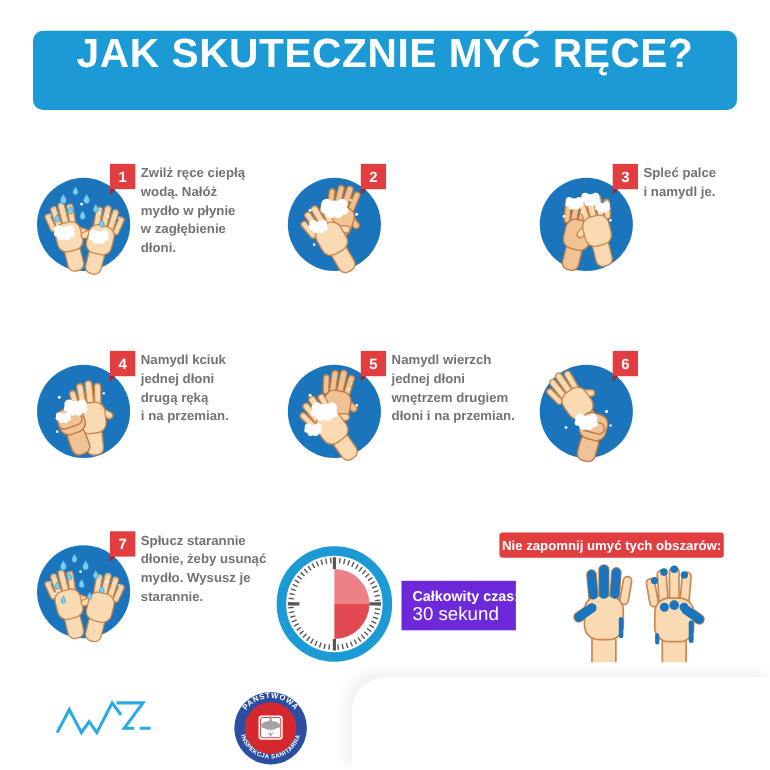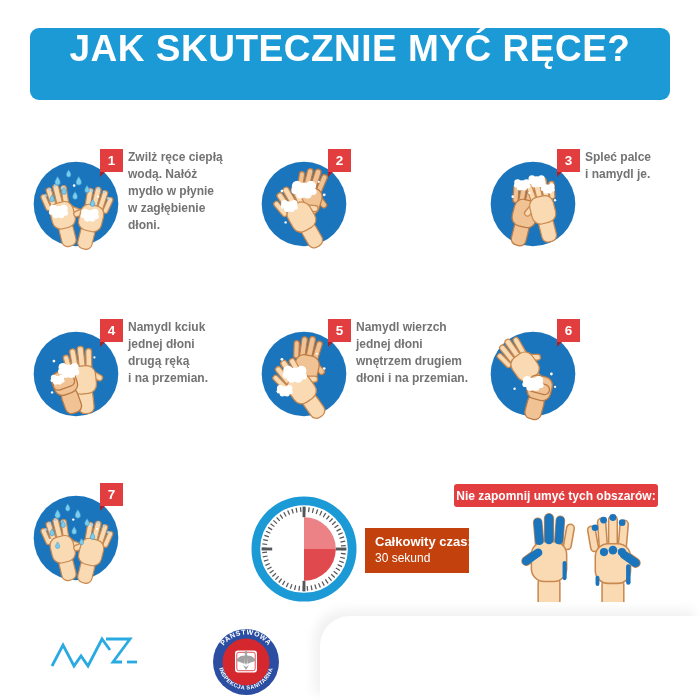--- a/index.html
+++ b/index.html
@@ -14,24 +14,24 @@
   .step-icon{position:relative;width:92px;height:92px;flex:none;}
   .step-svg{position:absolute;left:0;top:0;width:92px;height:92px;overflow:visible;}
   .badge{position:absolute;left:70px;top:-9px;width:23px;height:23px;background:#E23E3F;
          color:#fff;font-size:13.5px;font-weight:700;display:flex;align-items:center;justify-content:center;z-index:3;}
   .badge::after{content:"";position:absolute;left:0;bottom:-5px;width:0;height:0;
          border-left:5px solid #A12426;border-bottom:5px solid transparent;}
   .step-text{margin-left:6px;margin-top:-9px;color:#737373;font-size:12px;line-height:17px;
          font-weight:700;white-space:pre-line;}
   
   .timer-clock{position:absolute;left:251px;top:496px;width:106px;height:106px;}
-  .timer-box{position:absolute;left:365px;top:528px;width:104px;background:#c2410c;color:#fff;
+  .timer-box{position:absolute;left:365px;top:528px;width:104px;background:#6d28d9;color:#fff;
          padding:5px 10px 6px 10px;box-sizing:border-box;}
   .timer-box .b1{font-size:13px;font-weight:700;line-height:17px;white-space:pre;}
-  .timer-box .b2{font-size:12px;font-weight:400;line-height:17px;white-space:pre;}
+  .timer-box .b2{font-size:17px;font-weight:400;line-height:17px;white-space:pre;}
   
   .reminder-banner{position:absolute;left:454px;top:484px;width:204px;height:23px;background:#E23E3F;
          border-radius:3px;display:flex;align-items:center;justify-content:center;}
   .reminder-banner span{color:#fff;font-size:12px;font-weight:700;white-space:pre;}
   .reminder-hands{position:absolute;left:490px;top:510px;width:180px;height:92px;}
   
   .corner-card{position:absolute;left:320px;top:616px;width:380px;height:84px;background:#ffffff;
          border-top-left-radius:30px;box-shadow:-6px -6px 12px rgba(0,0,0,0.06);}
   .mz-logo{position:absolute;left:50px;top:631px;width:104px;height:40px;}
   .mz-label{position:absolute;left:50px;top:669px;width:140px;color:#58595B;font-size:13.5px;
@@ -295,20 +295,24 @@
         <g fill="#ffffff">
             <circle cx="47" cy="30" r="1.3"></circle>
             <circle cx="22" cy="52" r="1.2"></circle>
             <circle cx="73" cy="40" r="1.2"></circle>
           </g>
       </svg>
       <div class="badge">
           <span>7</span>
         </div>
     </div>
+    <div class="step-text">Spłucz starannie
+dłonie, żeby usunąć
+mydło. Wysusz je
+starannie.</div>
   </div>
 
   <svg class="timer-clock" viewBox="0 0 110 110">
     <circle cx="55" cy="55" r="50" fill="#ffffff" stroke="#1B9AD6" stroke-width="9"></circle>
     <circle cx="55" cy="55" r="41" fill="none" stroke="#55565A" stroke-width="5" stroke-dasharray="1.3 2.99"></circle>
     <path d="M55 55 L55 22 A33 33 0 0 1 88 55 Z" fill="#EC8186"></path>
     <path d="M55 55 L88 55 A33 33 0 0 1 55 88 Z" fill="#E04A4E"></path>
     <g stroke="#55565A" stroke-width="3">
       <line x1="55" y1="11" x2="55" y2="22"></line>
         <line x1="55" y1="88" x2="55" y2="99"></line>

